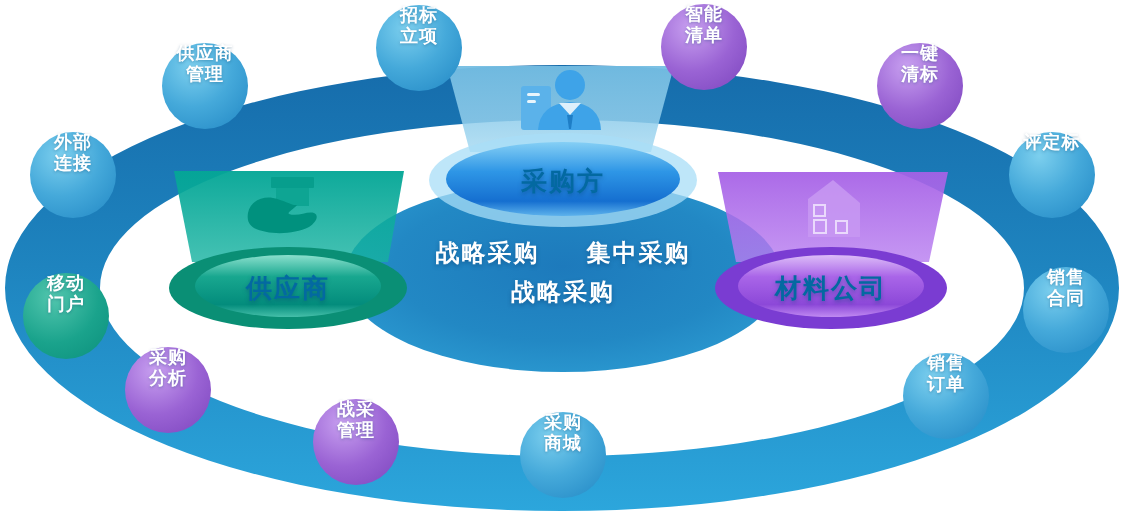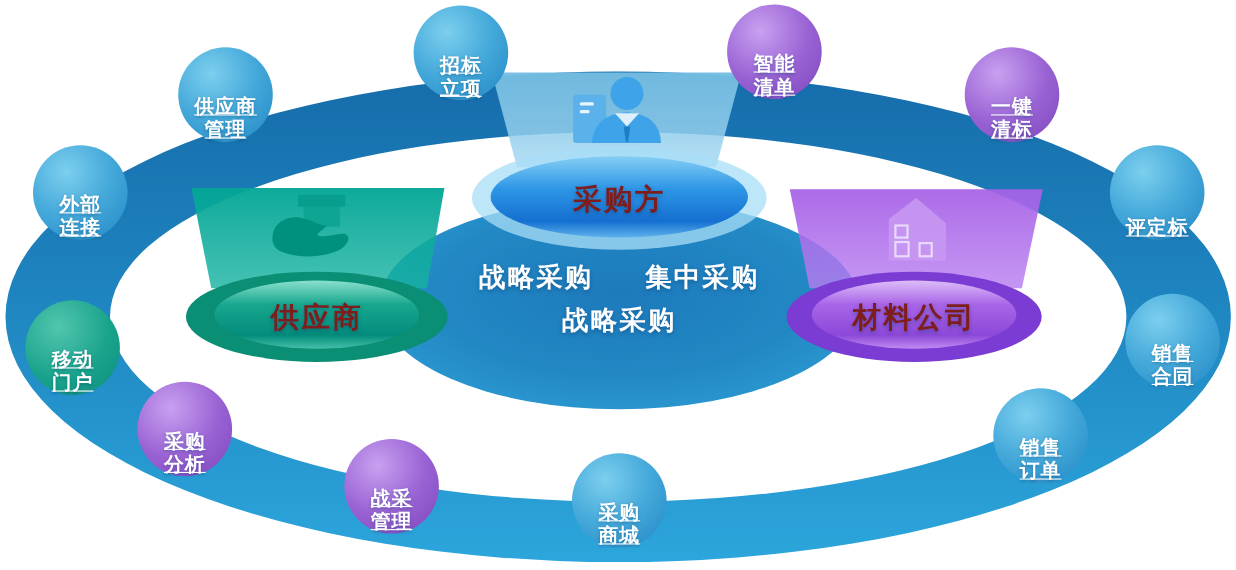--- a/index.html
+++ b/index.html
@@ -4,32 +4,31 @@
 <style>
   html,body { margin:0; padding:0; background:#ffffff; }
   .stage {
     position:relative; width:1124px; height:518px; background:#ffffff; overflow:hidden;
     font-family:"Liberation Sans","DejaVu Sans",sans-serif;
   }
   svg.base { position:absolute; left:0; top:0; }
 
   .badge {
     position:absolute; width:86px; height:86px; border-radius:50%;
-    display:flex; align-items:flex-end; justify-content:center; text-align:center;
+    display:flex; align-items:flex-start; justify-content:center; text-align:center;
     color:#fff; font-size:18px; font-weight:bold; line-height:21px;
     white-space:pre-line; letter-spacing:1px;
     text-shadow:0 1px 3px rgba(0,60,100,.35);
-    text-decoration:underline;
   }
   .badge--blue   { background:radial-gradient(circle at 35% 28%, #7ccfee 0%, #45a9da 48%, #2187c4 100%); }
   .badge--purple { background:radial-gradient(circle at 35% 28%, #c8a0f0 0%, #9a63d4 52%, #7b44bd 100%); }
   .badge--green  { background:radial-gradient(circle at 35% 28%, #52c6ae 0%, #1aa38c 55%, #0b8f7c 100%); }
 
   .node-label {
-    position:absolute; width:220px; text-align:center; color:#7f1d1d;
+    position:absolute; width:220px; text-align:center; color:#0369a1;
     font-weight:bold; font-size:26px; letter-spacing:2px;
     text-shadow:0 2px 4px rgba(6,60,110,.4);
   }
   .label-purchaser { left:453px; top:164px; }
   .label-supplier  { left:178px; top:271px; }
   .label-material  { left:721px; top:271px;font-family:Liberation Serif, serif; }
 
   .center-text {
     position:absolute; left:343px; top:233px; width:440px;
     color:#fff; font-weight:bold; font-size:24px; line-height:39px;

